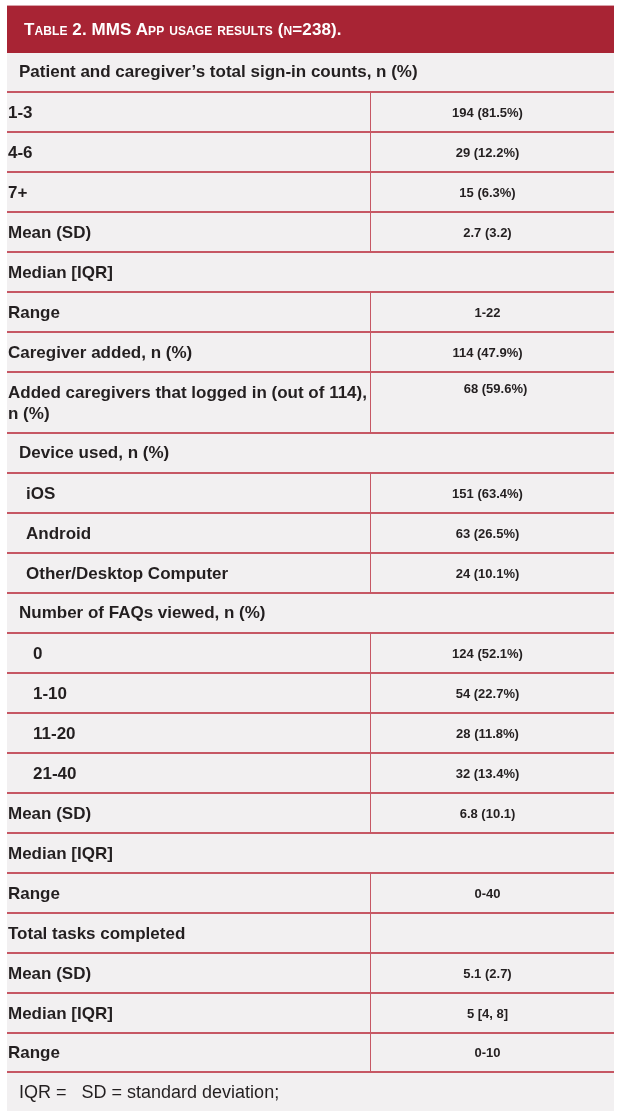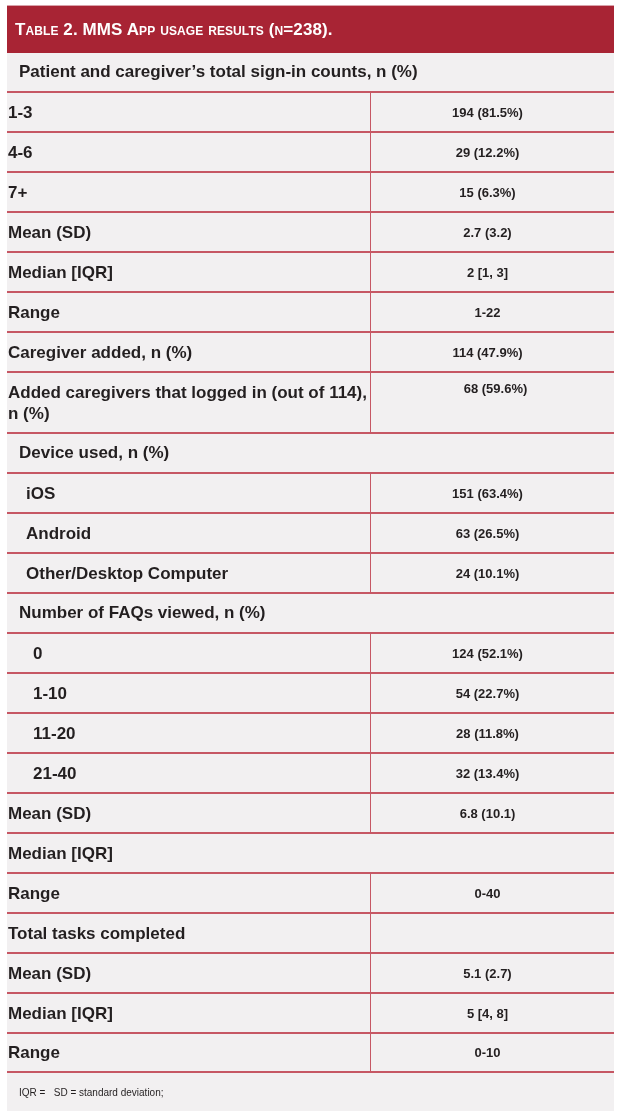--- a/index.html
+++ b/index.html
@@ -19,21 +19,21 @@
     left: 7px;
     top: 5px;
     width: 607px;
     background: #f2f0f1;
   }
   .title-bar {
     background: #a82434;
     height: 48px;
     display: flex;
     align-items: center;
-    padding-left: 8px;
+    padding-left: 17px;
     box-sizing: border-box;
     border-top: 1px solid #d9a2aa;
   }
   .title-text {
     color: #ffffff;
     font-weight: bold;
     font-size: 17px;
     font-variant: small-caps;
     letter-spacing: 0.1px;
   }
@@ -86,21 +86,21 @@
     font-size: 17px;
   }
   .h40 { height: 40px; }
   .h39 { height: 39px; }
   .h61 { height: 61px; }
   .footer {
     height: 38px;
     display: flex;
     align-items: center;
     padding-left: 12px;
-    font-size: 10px;
+    font-size: 18px;
     color: #231f20;
   }
 </style>
 </head>
 <body>
 
 <div class="table-wrap">
 
   <div class="title-bar">
     <span class="title-text">Table 2. MMS App usage results (n=238).</span>
@@ -120,21 +120,20 @@
   <div class="row h40">
     <div class="cell-label">7+</div>
     <div class="cell-value">15 (6.3%)</div>
   </div>
   <div class="row h40">
     <div class="cell-label">Mean (SD)</div>
     <div class="cell-value">2.7 (3.2)</div>
   </div>
   <div class="row h40">
     <div class="cell-label">Median [IQR]</div>
-    <div class="cell-value">2 [1, 3]</div>
   </div>
   <div class="row h40">
     <div class="cell-label">Range</div>
     <div class="cell-value">1-22</div>
   </div>
   <div class="row h40">
     <div class="cell-label">Caregiver added, n (%)</div>
     <div class="cell-value">114 (47.9%)</div>
   </div>
   <div class="row h61">

